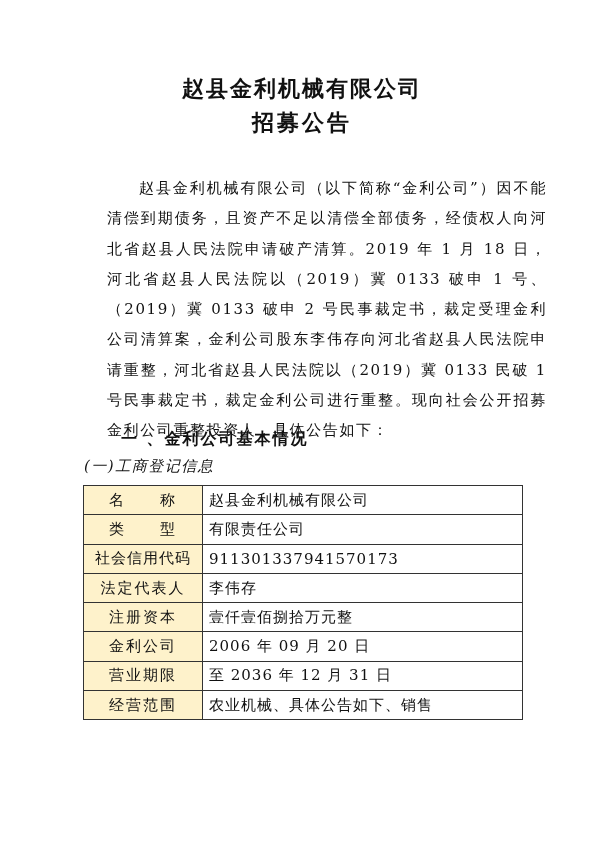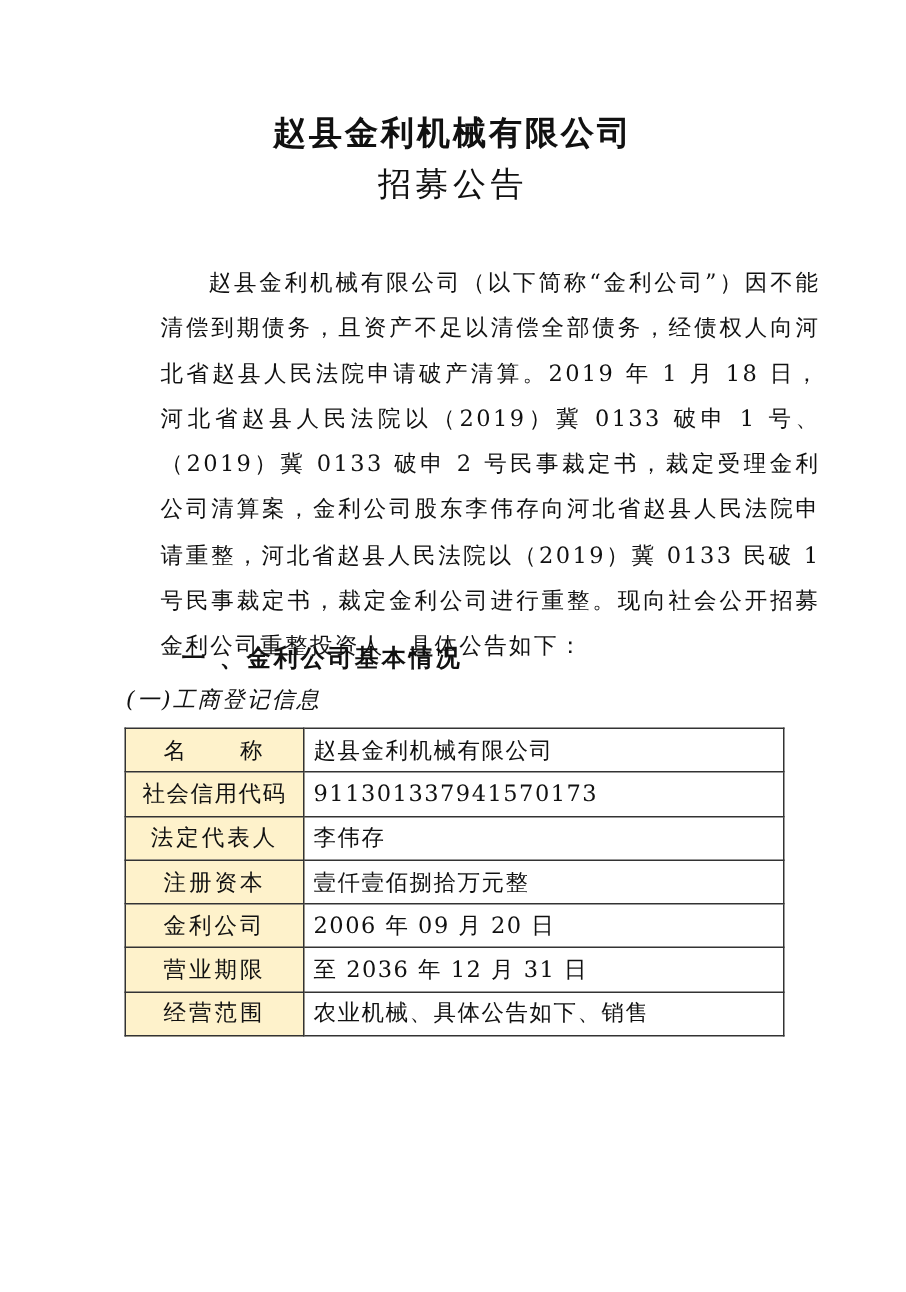--- a/index.html
+++ b/index.html
@@ -1,21 +1,21 @@
 <!DOCTYPE html>
 <html><head>
 <meta charset="utf-8">
 <style>
   html, body { margin: 0; padding: 0; background: #ffffff; }
   body { width: 604px; height: 861px; position: relative; overflow: hidden;
          font-family: "DejaVu Serif", "Liberation Serif", serif; color: #111; }
   .title1 { position: absolute; top: 74px; left: 0; width: 604px; text-align: center;
             font-size: 22px; font-weight: bold; letter-spacing: 2px; }
   .title2 { position: absolute; top: 108px; left: 0; width: 604px; text-align: center;
-            font-size: 22px; font-weight: normal; letter-spacing: 3px; }
+            font-size: 22px; font-weight: bold; letter-spacing: 3px; }
   .para { position: absolute; top: 173px; left: 84px; width: 440px;
           font-size: 15px; line-height: 30.3px; text-align: justify; text-indent: 32px;
           letter-spacing: 1.6px; margin-left: 23px; }
   .h1 { position: absolute; top: 429px; left: 84px; font-size: 16px; font-weight: bold; letter-spacing: 2px; margin-left: 37px; }
   .h2 { position: absolute; top: 457px; left: 84px; font-size: 15px; letter-spacing: 1.5px; font-style: italic; }
   table.info { position: absolute; top: 485px; left: 83px; width: 440px; border-collapse: collapse;
                border: 1.5px solid #333; }
   table.info td { height: 28.3px; border: 1px solid #333; padding: 0; font-size: 15px; }
   table.info td.label { width: 118px; background: #FEF2CB; text-align: center; letter-spacing: 2px; }
   table.info td.value { padding-left: 6px; letter-spacing: 1px; }
@@ -32,20 +32,24 @@
 <div class="h1">一 、金利公司基本情况</div>
 <div class="h2">(一)工商登记信息</div>
 
 <table class="info">
   <tbody>
     <tr>
       <td class="label">名　　称</td>
       <td class="value">赵县金利机械有限公司</td>
     </tr>
     <tr>
+      <td class="label">类　　型</td>
+      <td class="value">有限责任公司</td>
+    </tr>
+    <tr>
       <td class="label" style="letter-spacing:1px">社会信用代码</td>
       <td class="value">911301337941570173</td>
     </tr>
     <tr>
       <td class="label">法定代表人</td>
       <td class="value">李伟存</td>
     </tr>
     <tr>
       <td class="label">注册资本</td>
       <td class="value">壹仟壹佰捌拾万元整</td>

